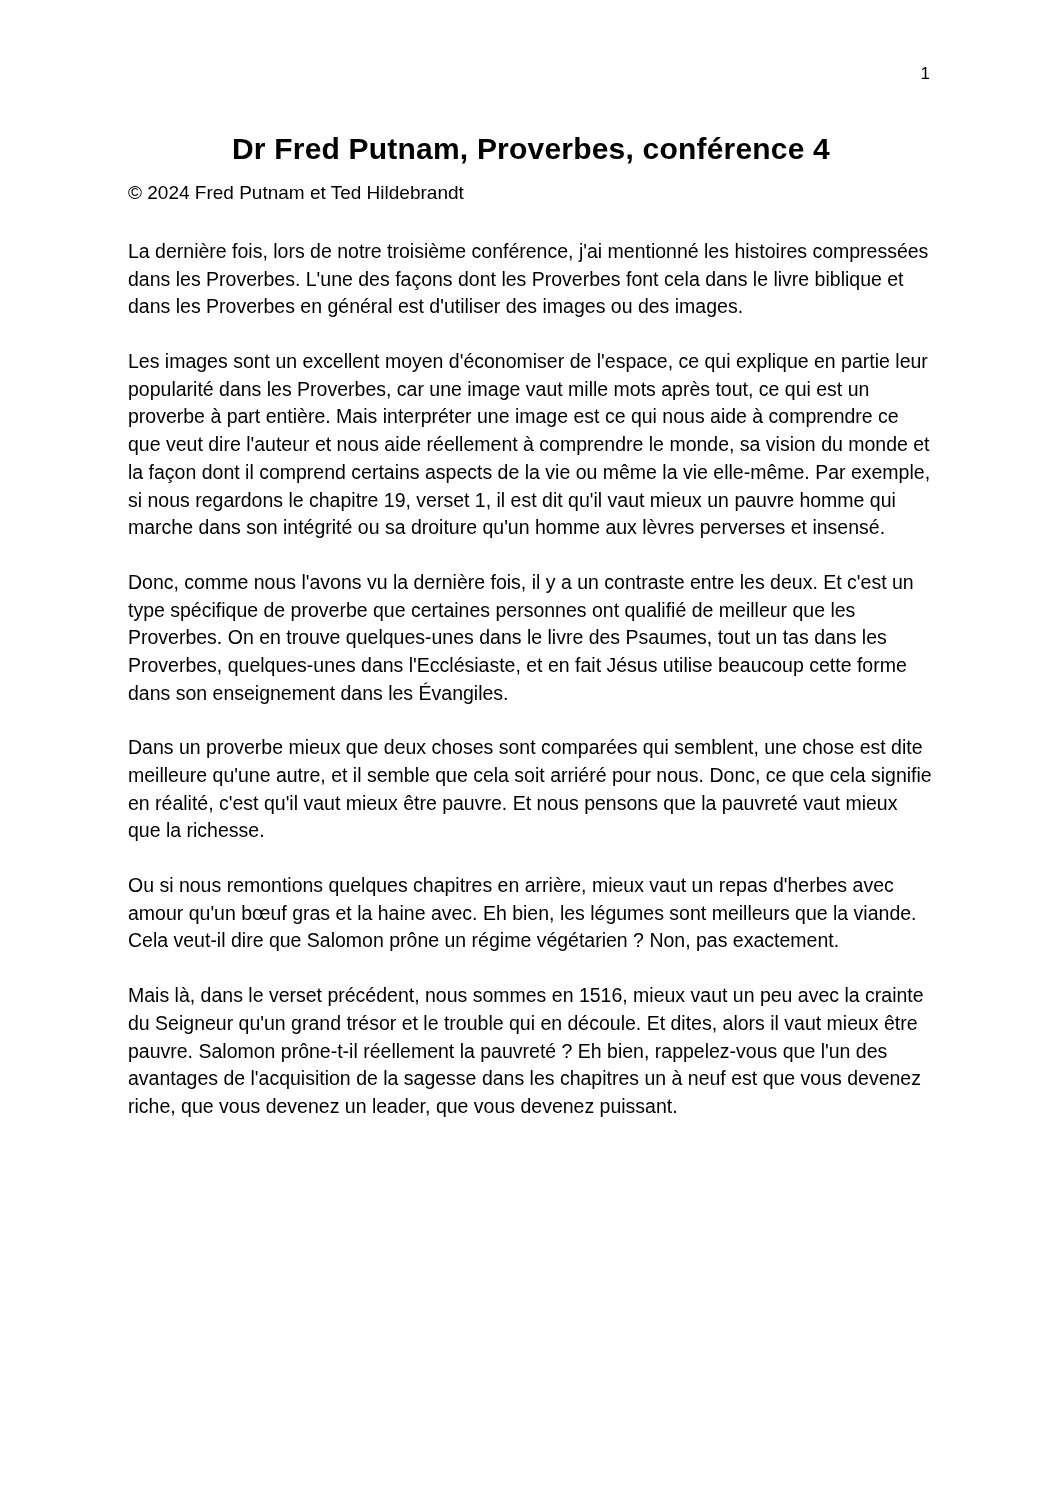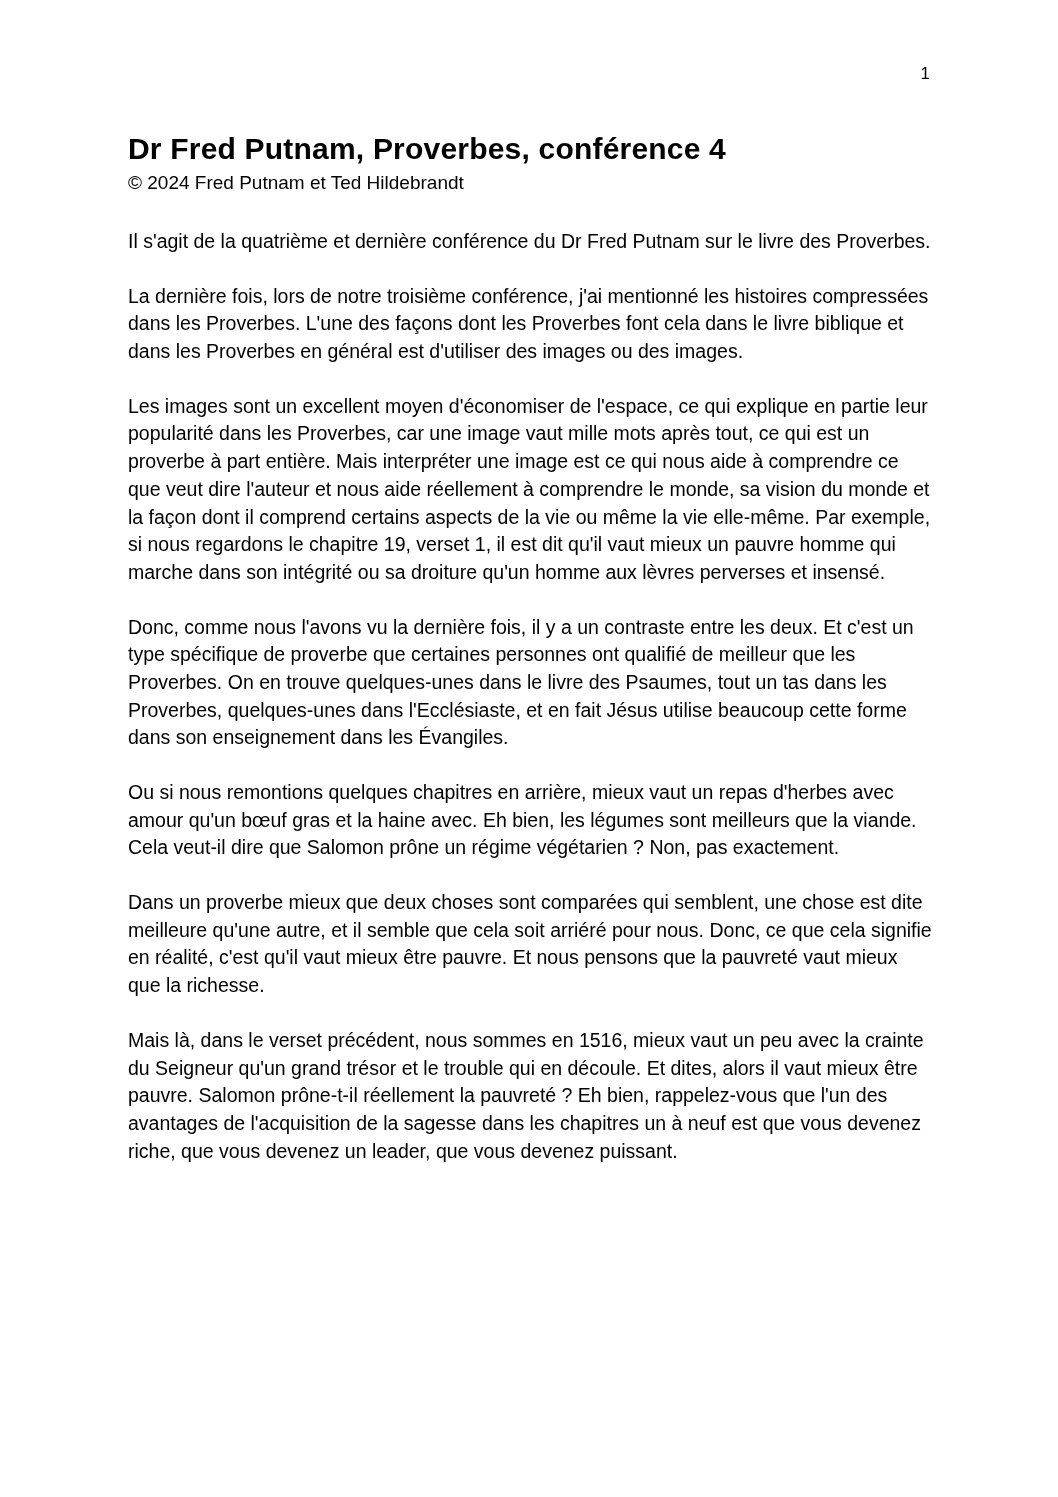--- a/index.html
+++ b/index.html
@@ -22,24 +22,25 @@
     font-size: 17px;
     color: #000000;
   }
   .content {
     position: absolute;
     top: 132px;
     left: 128px;
     right: 124px;
   }
   .doc-title {
+    text-align: center;
     font-size: 30px;
     font-weight: bold;
     letter-spacing: 0.2px;
-    margin-bottom: 6px;
+    margin-bottom: 16px;
   }
   .doc-subtitle {
     text-align: left;
     font-size: 19px;
     margin-bottom: 34px;
   }
   .body-text p {
     font-size: 19.5px;
     line-height: 1.42;
     margin-bottom: 27px;
@@ -50,22 +51,21 @@
 <body>
 
 <div class="doc-page">
   <div class="page-number">1</div>
 
   <div class="content">
     <h1 class="doc-title">Dr Fred Putnam, Proverbes, conférence 4</h1>
     <div class="doc-subtitle">© 2024 Fred Putnam et Ted Hildebrandt</div>
 
     <div class="body-text">
-      <p>Il s'agit de la quatrième et dernière conférence du Dr Fred Putnam sur le livre des Proverbes.</p>
       <p>La dernière fois, lors de notre troisième conférence, j'ai mentionné les histoires compressées dans les Proverbes. L'une des façons dont les Proverbes font cela dans le livre biblique et dans les Proverbes en général est d'utiliser des images ou des images.</p>
       <p>Les images sont un excellent moyen d'économiser de l'espace, ce qui explique en partie leur popularité dans les Proverbes, car une image vaut mille mots après tout, ce qui est un proverbe à part entière. Mais interpréter une image est ce qui nous aide à comprendre ce que veut dire l'auteur et nous aide réellement à comprendre le monde, sa vision du monde et la façon dont il comprend certains aspects de la vie ou même la vie elle-même. Par exemple, si nous regardons le chapitre 19, verset 1, il est dit qu'il vaut mieux un pauvre homme qui marche dans son intégrité ou sa droiture qu'un homme aux lèvres perverses et insensé.</p>
       <p>Donc, comme nous l'avons vu la dernière fois, il y a un contraste entre les deux. Et c'est un type spécifique de proverbe que certaines personnes ont qualifié de meilleur que les Proverbes. On en trouve quelques-unes dans le livre des Psaumes, tout un tas dans les Proverbes, quelques-unes dans l'Ecclésiaste, et en fait Jésus utilise beaucoup cette forme dans son enseignement dans les Évangiles.</p>
+      <p>Dans un proverbe mieux que deux choses sont comparées qui semblent, une chose est dite meilleure qu'une autre, et il semble que cela soit arriéré pour nous. Donc, ce que cela signifie en réalité, c'est qu'il vaut mieux être pauvre. Et nous pensons que la pauvreté vaut mieux que la richesse.</p>
       <p>Ou si nous remontions quelques chapitres en arrière, mieux vaut un repas d'herbes avec amour qu'un bœuf gras et la haine avec. Eh bien, les légumes sont meilleurs que la viande. Cela veut-il dire que Salomon prône un régime végétarien ? Non, pas exactement.</p>
-      <p>Dans un proverbe mieux que deux choses sont comparées qui semblent, une chose est dite meilleure qu'une autre, et il semble que cela soit arriéré pour nous. Donc, ce que cela signifie en réalité, c'est qu'il vaut mieux être pauvre. Et nous pensons que la pauvreté vaut mieux que la richesse.</p>
       <p>Mais là, dans le verset précédent, nous sommes en 1516, mieux vaut un peu avec la crainte du Seigneur qu'un grand trésor et le trouble qui en découle. Et dites, alors il vaut mieux être pauvre. Salomon prône-t-il réellement la pauvreté ? Eh bien, rappelez-vous que l'un des avantages de l'acquisition de la sagesse dans les chapitres un à neuf est que vous devenez riche, que vous devenez un leader, que vous devenez puissant.</p>
     </div>
   </div>
 </div>
 
 </body></html>

